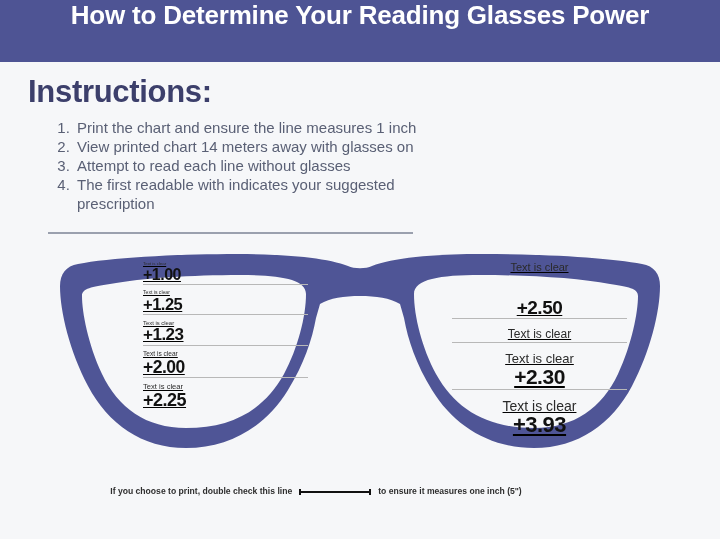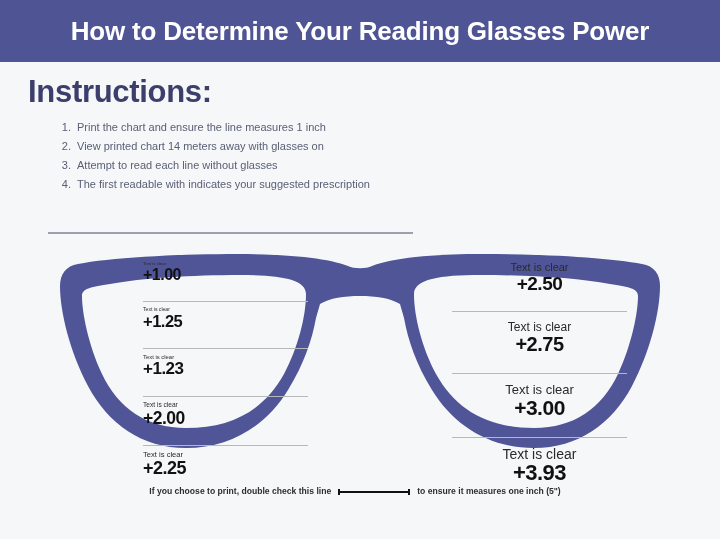--- a/index.html
+++ b/index.html
@@ -23,21 +23,20 @@
 
   
   #header-band {
     position: absolute;
     left: 0;
     top: 0;
     width: 720px;
     height: 62px;
     background: #4e5494;
     display: flex;
-    align-items: center;
     justify-content: center;
   }
   #header-title {
     color: #ffffff;
     font-size: 26px;
     font-weight: bold;
     letter-spacing: -0.2px;
     white-space: nowrap;
   }
 
@@ -60,21 +59,21 @@
   }
   #instructions-list {
     position: absolute;
     left: 52px;
     top: 56px;
     width: 390px;
     margin: 0;
     padding: 0 0 0 22px;
     list-style: decimal;
     color: #5a6075;
-    font-size: 11px;
+    font-size: 15px;
     line-height: 19px;
   }
   #instructions-list li {
     margin: 0;
     padding: 0 0 0 3px;
   }
   #instructions-divider {
     position: absolute;
     left: 48px;
     top: 170px;
@@ -112,21 +111,22 @@
   }
   #right-lens-lines {
     left: 452px;
     top: 22px;
     width: 175px;
     text-align: center;
   }
   .lens-row {
     position: relative;
     border-bottom: 1.4px solid #b8b8b8;
-    padding-bottom: 18px;
+    padding-bottom: 1px;
+    text-decoration: underline;
   }
   .lens-row:last-child {
     border-bottom: none;
   }
   .lens-caption {
     display: block;
     color: #2a2a2a;
     line-height: 1.05;
     white-space: nowrap;
   }
@@ -148,21 +148,21 @@
   #left-lens-lines .lens-row:nth-child(3) .lens-power   { font-size: 17px; }
   #left-lens-lines .lens-row:nth-child(4) .lens-caption { font-size: 6.6px; }
   #left-lens-lines .lens-row:nth-child(4) .lens-power   { font-size: 17.5px; }
   #left-lens-lines .lens-row:nth-child(5) .lens-caption { font-size: 7.6px; }
   #left-lens-lines .lens-row:nth-child(5) .lens-power   { font-size: 18px; }
   #left-lens-lines .lens-row:nth-child(6) .lens-caption { font-size: 8.6px; }
   #left-lens-lines .lens-row:nth-child(6) .lens-power   { font-size: 18.5px; }
 
   
   #right-lens-lines .lens-row:nth-child(1) .lens-caption { font-size: 11px; }
-  #right-lens-lines .lens-row:nth-child(1) .lens-power   { font-size: 19px; }
+  #right-lens-lines .lens-row:nth-child(1) .lens-power   { font-size: 19px; margin-top: 24px; }
   #right-lens-lines .lens-row:nth-child(2) .lens-caption { font-size: 12px; }
   #right-lens-lines .lens-row:nth-child(2) .lens-power   { font-size: 20px; }
   #right-lens-lines .lens-row:nth-child(3) .lens-caption { font-size: 13px; }
   #right-lens-lines .lens-row:nth-child(3) .lens-power   { font-size: 21px; }
   #right-lens-lines .lens-row:nth-child(4) .lens-caption { font-size: 14px; }
   #right-lens-lines .lens-row:nth-child(4) .lens-power   { font-size: 22px; }
 
   #left-lens-lines .lens-row  { margin-bottom: 5px; }
   #right-lens-lines .lens-row { margin-bottom: 9px; }
 
@@ -173,21 +173,20 @@
     top: 486px;
     width: 632px;
     display: flex;
     align-items: center;
     justify-content: center;
     gap: 7px;
     font-size: 8.6px;
     color: #2e2e2e;
     font-weight: bold;
     white-space: nowrap;
-    padding-left: 39px;
   }
   #ruler-line {
     position: relative;
     display: inline-block;
     width: 72px;
     height: 9px;
   }
   #ruler-line .bar {
     position: absolute;
     left: 0;
@@ -295,25 +294,24 @@
       </div>
     </div>
 
     <div class="lens-lines" id="right-lens-lines">
       <div class="lens-row">
         <span class="lens-caption">Text is clear</span>
         <span class="lens-power">+2.50</span>
       </div>
       <div class="lens-row">
         <span class="lens-caption">Text is clear</span>
-        <span class="lens-power">+2.75</span>
-      </div>
-      <div class="lens-row">
-        <span class="lens-caption">Text is clear</span>
-        <span class="lens-power">+3.00</span>
+      </div>
+      <div class="lens-row">
+        <span class="lens-caption">Text is clear</span>
+        <span class="lens-power">+2.30</span>
       </div>
       <div class="lens-row">
         <span class="lens-caption">Text is clear</span>
         <span class="lens-power">+3.93</span>
       </div>
     </div>
 
   </div>
 
   <div id="footer-note">

